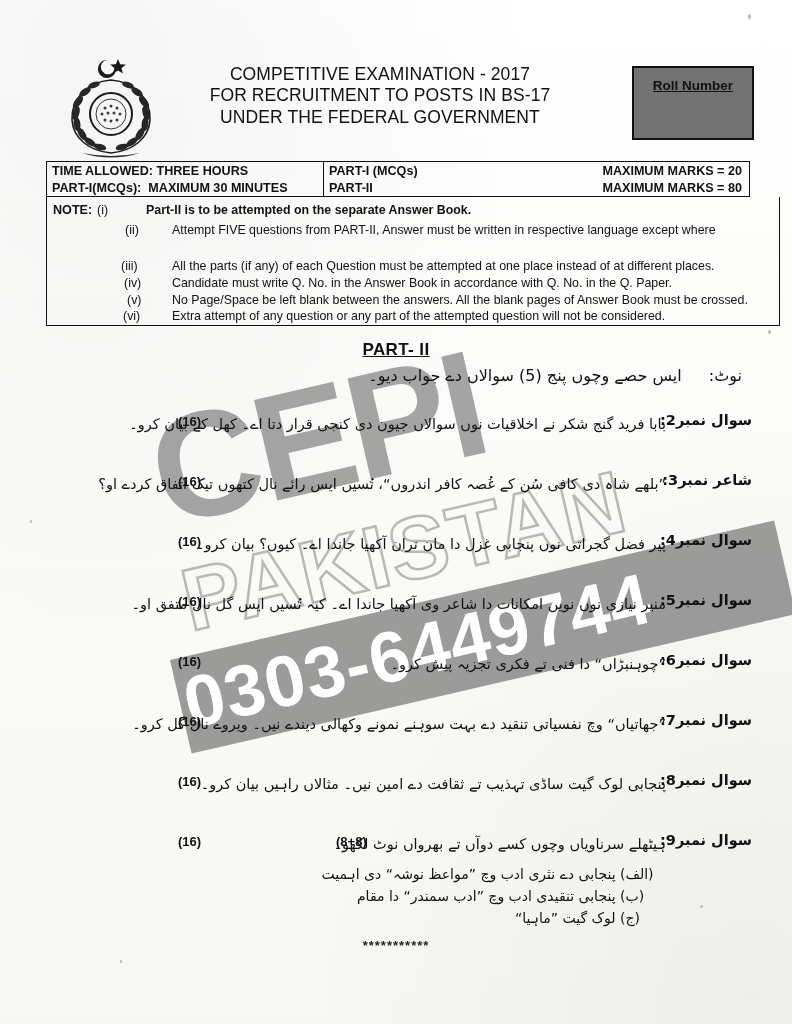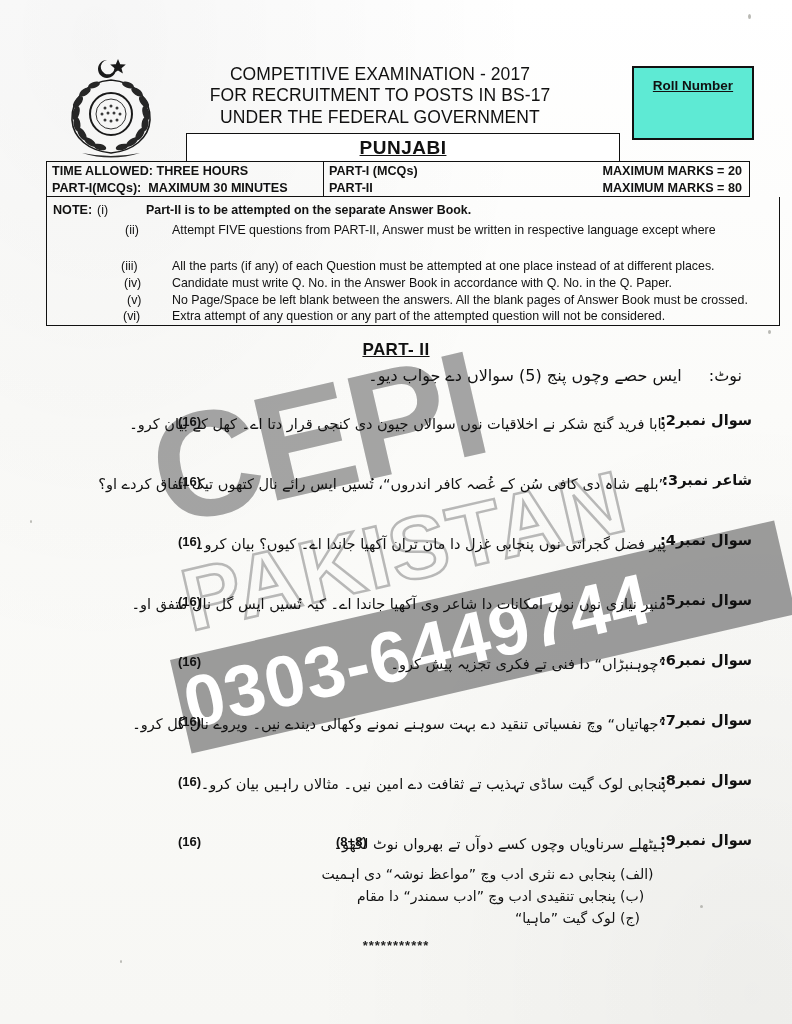--- a/index.html
+++ b/index.html
@@ -43,21 +43,21 @@
   .hdr-sub.l3 { top: 107px; }
 
   
   .emblem { position: absolute; left: 52px; top: 54px; width: 118px; height: 112px; }
 
   
   .roll-box {
     position: absolute; left: 632px; top: 66px;
     width: 118px; height: 70px;
     border: 2.5px solid #111;
-    background: #5eead4;
+    background: #737373;
   }
   .roll-label {
     position: absolute; top: 10px; left: 0; right: 0;
     text-align: center;
     font-size: 13.5px; font-weight: bold;
     text-decoration: underline;
   }
 
   
   .subject-box {
@@ -250,23 +250,20 @@
         <circle cx="59" cy="67" r="1.5"></circle>
         <circle cx="65" cy="66" r="1.5"></circle>
     </g>
     <path d="M30 99 q29 9 58 0 q-29 6 -58 0 z" fill="#2a2a2a"></path>
   </svg>
 
   <div class="roll-box">
     <div class="roll-label">Roll Number</div>
   </div>
 
-  <div class="subject-box">
-    <div class="subject-label">PUNJABI</div>
-  </div>
 
   <div class="info-table">
     <div class="info-col c1">
       <div class="info-line r1"><span>TIME ALLOWED:</span> <span>THREE HOURS</span></div>
       <div class="info-line"><span>PART-I(MCQs):</span>  <span>MAXIMUM 30 MINUTES</span></div>
     </div>
     <div class="info-col c2">
       <div class="info-line r1">PART-I (MCQs)</div>
       <div class="info-line">PART-II</div>
     </div>

